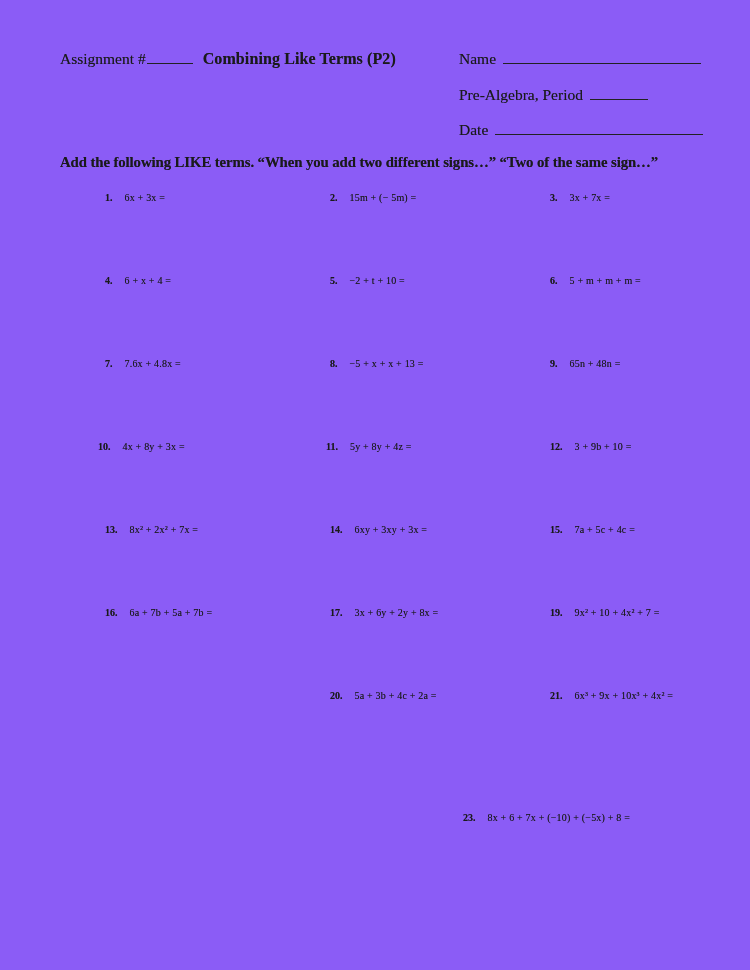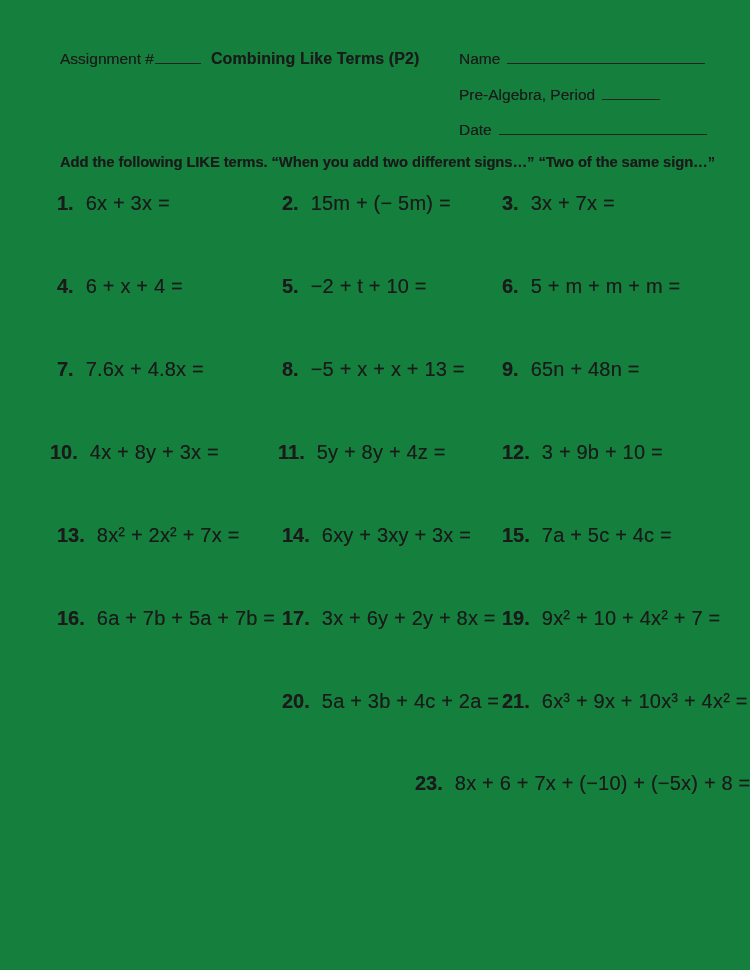--- a/index.html
+++ b/index.html
@@ -4,22 +4,22 @@
 <style>
   html, body {
     margin: 0;
     padding: 0;
     background: #ffffff;
   }
   .page {
     position: relative;
     width: 750px;
     height: 970px;
-    background: #15803d;
-    font-family: Liberation Sans, sans-serif;
+    background: #8b5cf6;
+    font-family: Liberation Serif, serif;
     color: #1a1a1a;
     text-shadow: 0 0 0.5px rgba(25,25,25,0.55);
     overflow: hidden;
   }
   .abs { position: absolute; white-space: nowrap; }
 
   
   .hline { font-size: 15.5px; }
   .bold  { font-weight: 700; }
   .title-text { font-weight: 700; font-size: 16px; margin-left: 10px; letter-spacing: 0.1px; }
@@ -38,21 +38,21 @@
   .blank.date   { width: 208px; }
 
   
   .instructions {
     font-weight: 700;
     font-size: 14.8px;
     letter-spacing: -0.1px;
   }
 
   
-  .problem { position: absolute; font-size: 20px; white-space: nowrap; }
+  .problem { position: absolute; font-size: 10px; white-space: nowrap; margin-left: 48px; }
   .pnum  { font-weight: 700; margin-right: 12px; }
   .pexpr { letter-spacing: 0.2px; }
 </style>
 </head>
 <body>
 
 <div class="page">
 
   <div class="abs hline" style="left:60px; top:50px;">
     <span>Assignment #</span><span class="blank assign"></span><span class="title-text">Combining Like Terms (P2)</span>
@@ -93,15 +93,15 @@
   <div class="problem" style="left:282px; top:524px;"><span class="pnum">14.</span><span class="pexpr">6xy + 3xy + 3x =</span></div>
   <div class="problem" style="left:502px; top:524px;"><span class="pnum">15.</span><span class="pexpr">7a + 5c + 4c =</span></div>
 
   <div class="problem" style="left:57px;  top:607px;"><span class="pnum">16.</span><span class="pexpr">6a + 7b + 5a + 7b =</span></div>
   <div class="problem" style="left:282px; top:607px;"><span class="pnum">17.</span><span class="pexpr">3x + 6y + 2y + 8x =</span></div>
   <div class="problem" style="left:502px; top:607px;"><span class="pnum">19.</span><span class="pexpr">9x² + 10 + 4x² + 7 =</span></div>
 
   <div class="problem" style="left:282px; top:690px;"><span class="pnum">20.</span><span class="pexpr">5a + 3b + 4c + 2a =</span></div>
   <div class="problem" style="left:502px; top:690px;"><span class="pnum">21.</span><span class="pexpr">6x³ + 9x + 10x³ + 4x² =</span></div>
 
-  <div class="problem" style="left:415px; top:772px;"><span class="pnum">23.</span><span class="pexpr">8x + 6 + 7x + (−10) + (−5x) + 8 =</span></div>
+  <div class="problem" style="left:415px; top:812px;"><span class="pnum">23.</span><span class="pexpr">8x + 6 + 7x + (−10) + (−5x) + 8 =</span></div>
 
 </div>
 
 </body></html>

